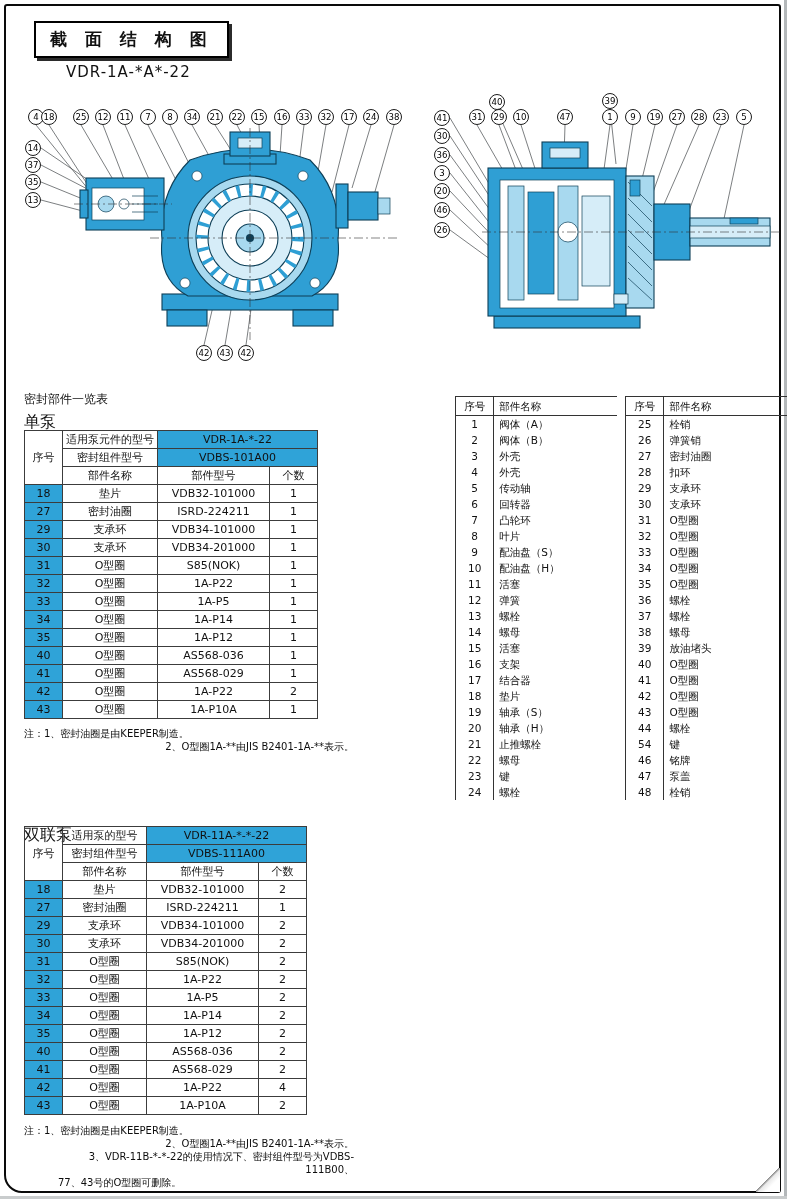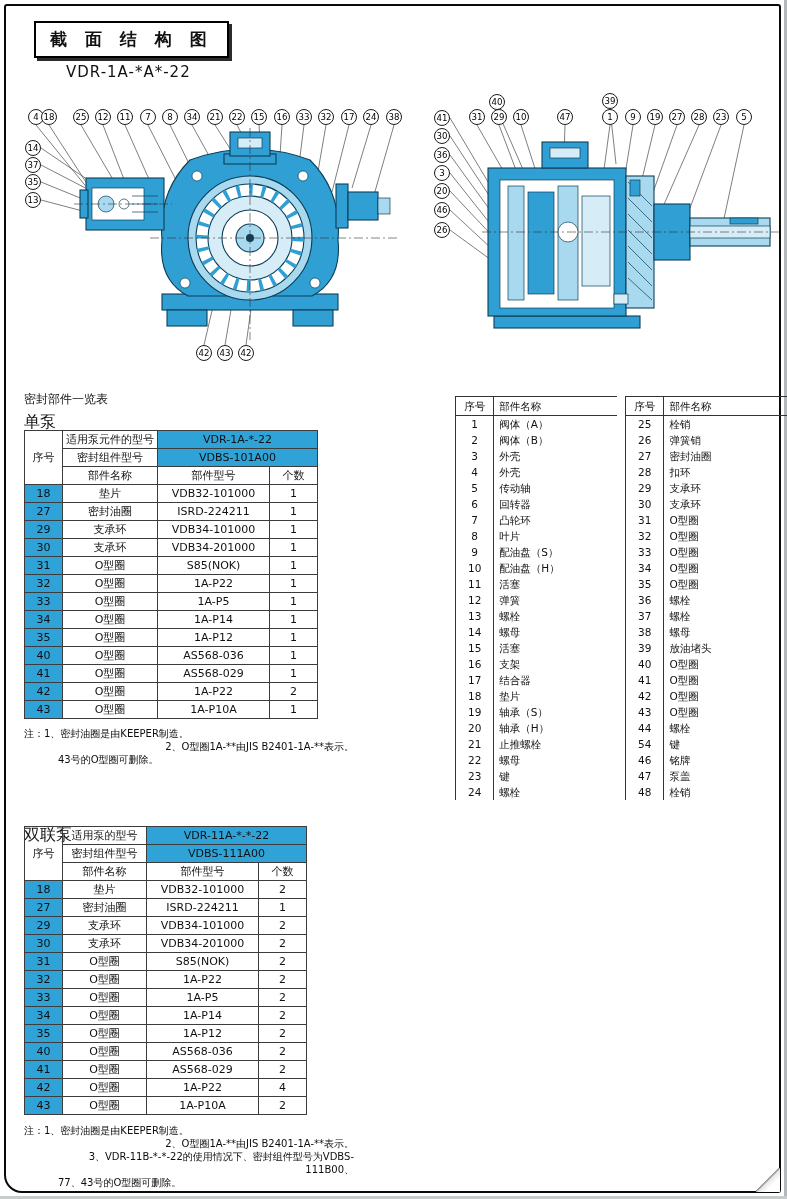--- a/index.html
+++ b/index.html
@@ -490,21 +490,20 @@
           <td>1A-P10A</td>
           <td>1</td>
         </tr>
 
     </tbody>
   </table>
 
   <div class="notes single-notes">
     <div class="n1">注：1、密封油圈是由KEEPER制造。</div>
     <div class="n2">2、O型圈1A-**由JIS B2401-1A-**表示。</div>
-    <div class="n4">43号的O型圈可删除。</div>
   </div>
 
   <div class="sub-label double-label">双联泵</div>
 
   <table class="pump-table double">
     <colgroup>
         <col style="width:38px">
         <col style="width:84px">
         <col style="width:112px">
         <col style="width:48px">

